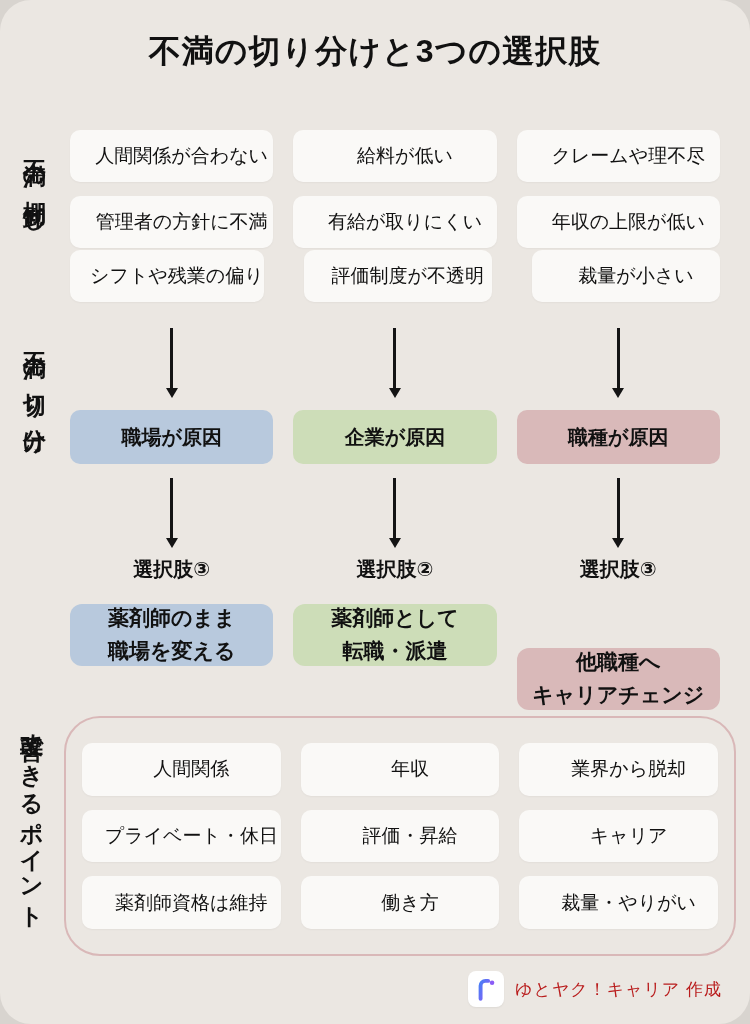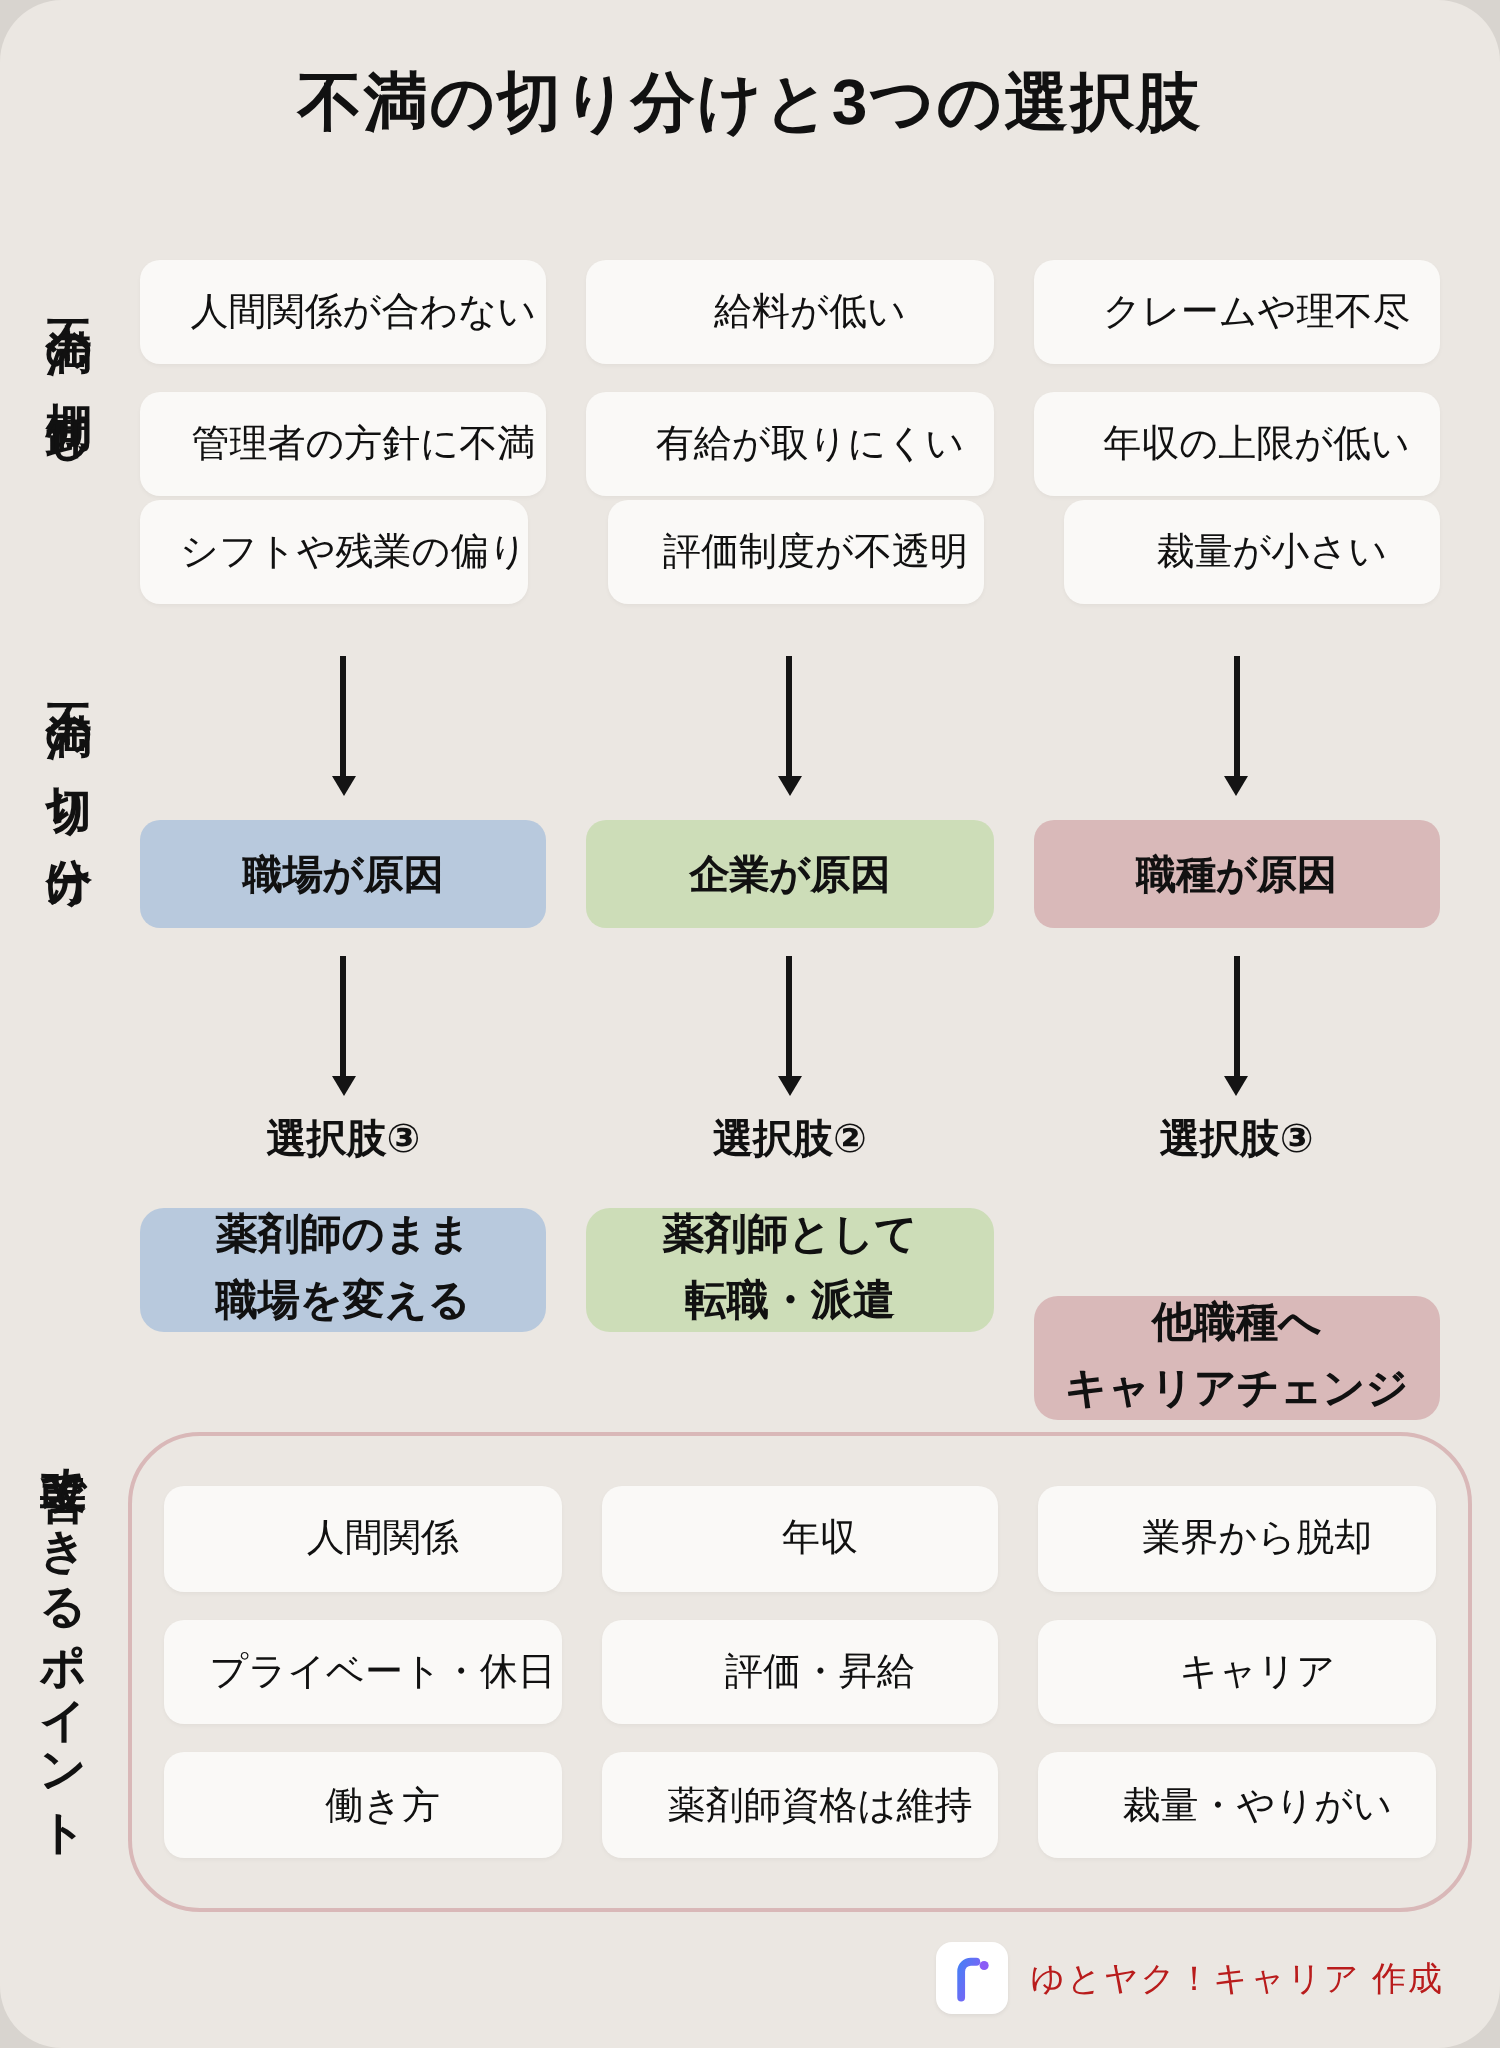--- a/index.html
+++ b/index.html
@@ -165,22 +165,22 @@
     </div>
   </div>
 
   <div class="improve-box" style="border-color: rgb(217, 184, 184);">
     <div class="card">人間関係</div>
     <div class="card">年収</div>
     <div class="card">業界から脱却</div>
     <div class="card">プライベート・休日</div>
     <div class="card">評価・昇給</div>
     <div class="card">キャリア</div>
+    <div class="card">薬剤師資格は維持</div>
     <div class="card">働き方</div>
-    <div class="card">薬剤師資格は維持</div>
     <div class="card">裁量・やりがい</div>
   </div>
 
   <div class="footer">
     <div class="logo">
       <svg width="26" height="26" viewBox="0 0 24 24" aria-hidden="true">
         <defs>
           <linearGradient id="lg" x1="0" y1="0" x2="1" y2="1">
             <stop offset="0" stop-color="#4A7DF5"></stop>
             <stop offset="1" stop-color="#8B5CF6"></stop>

